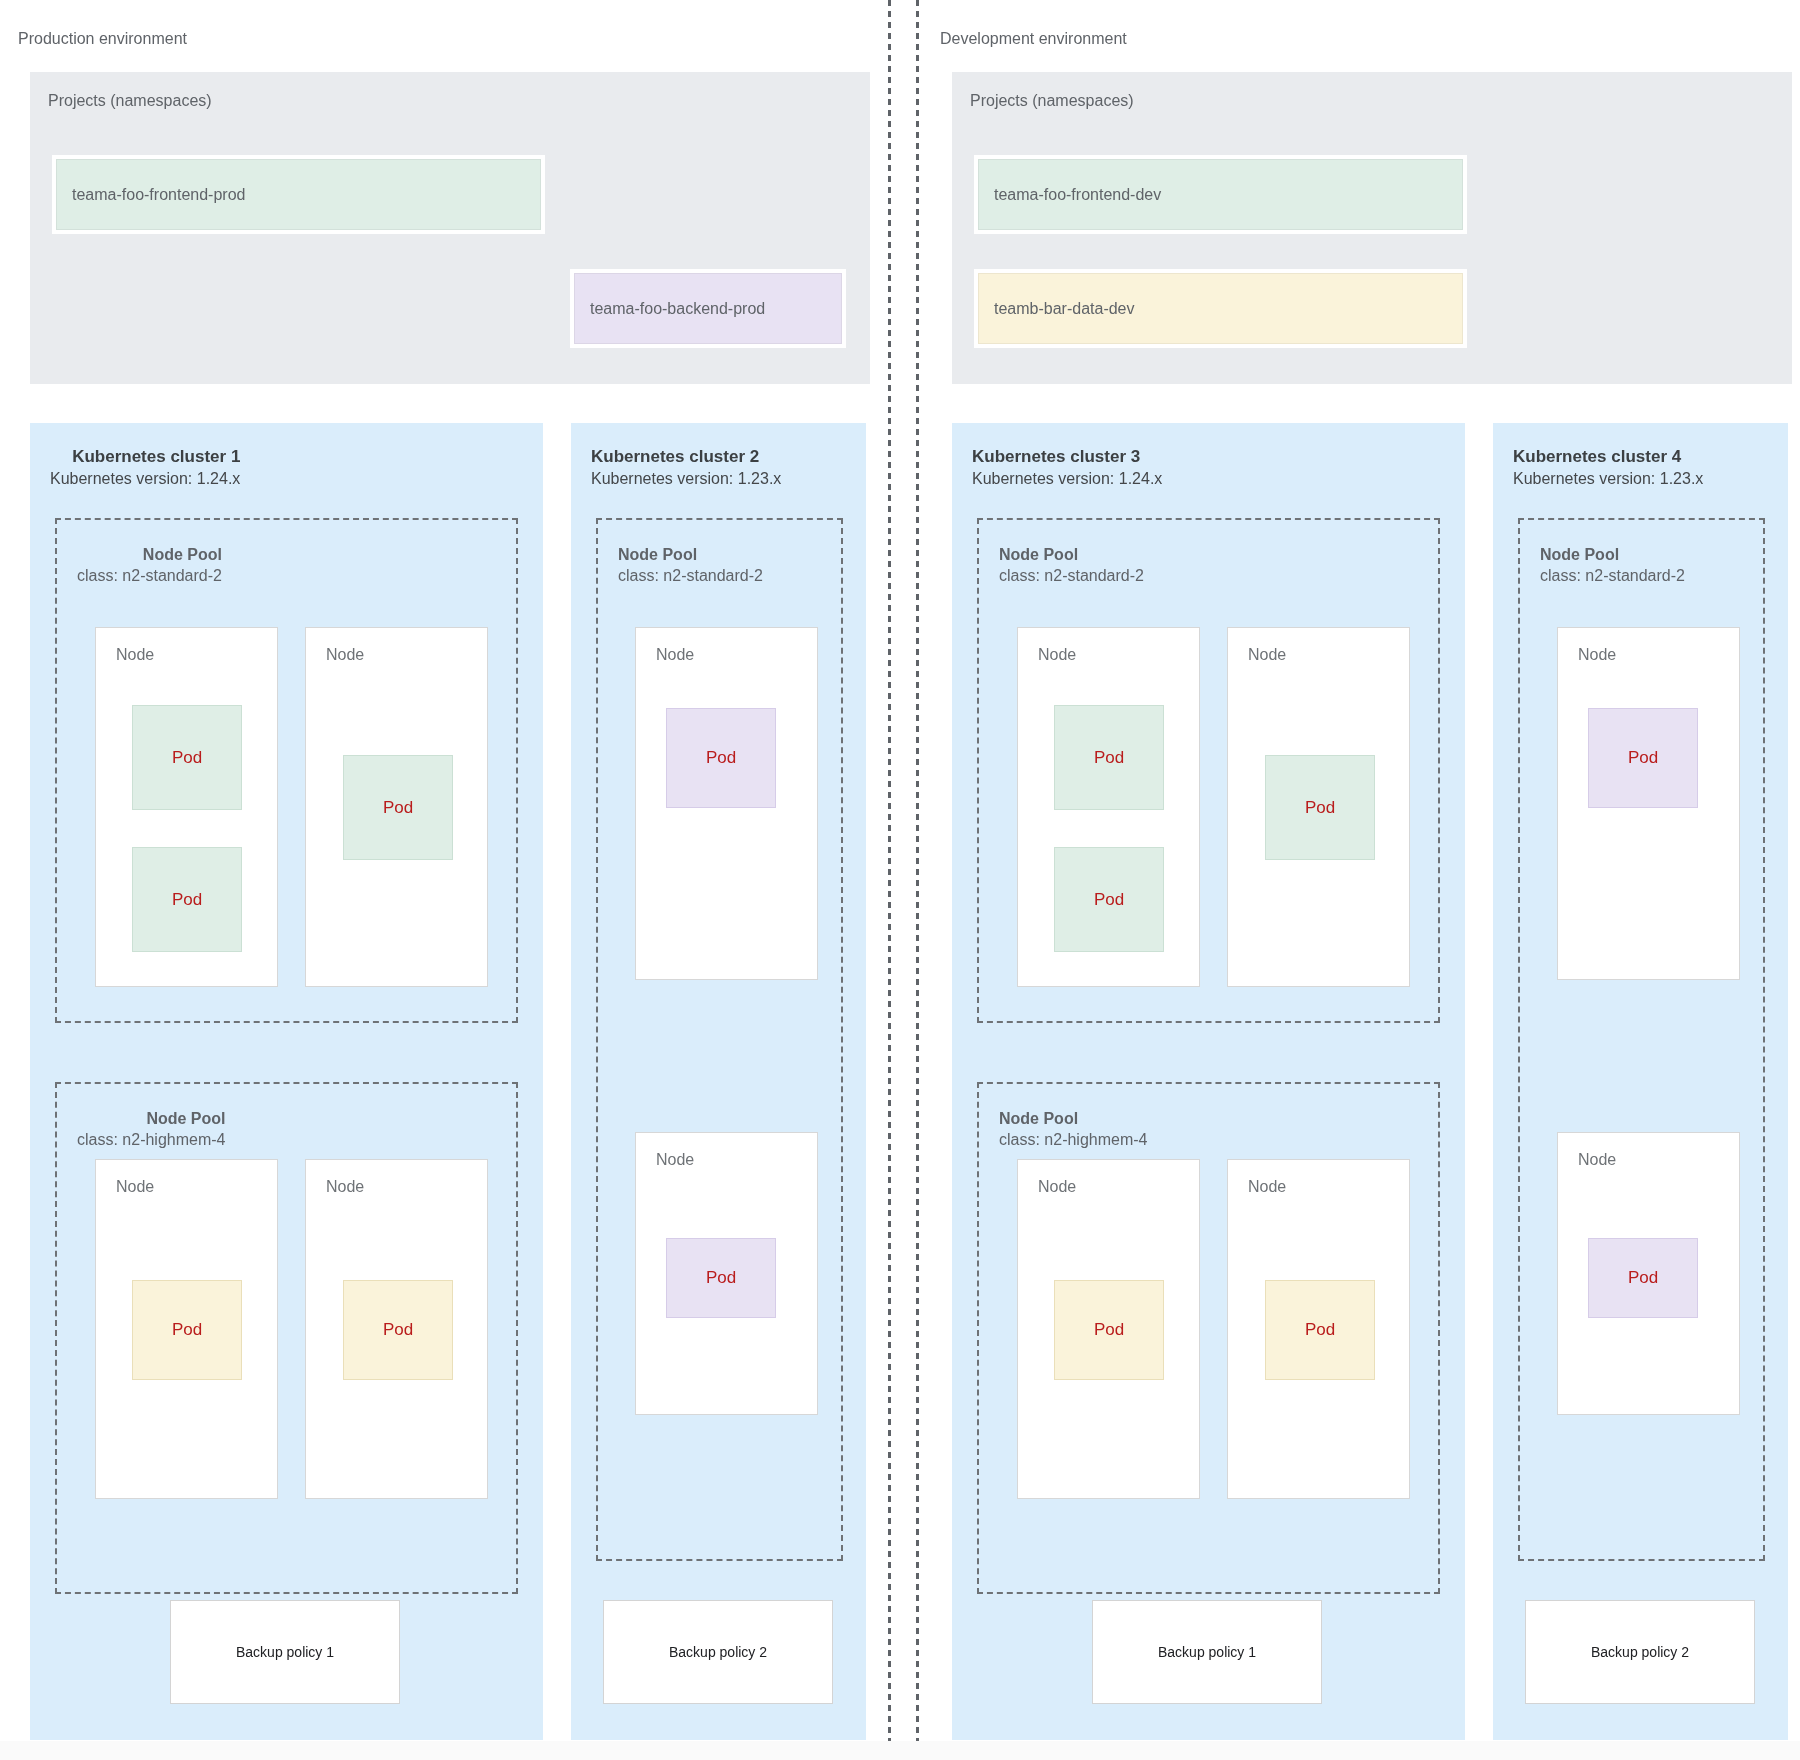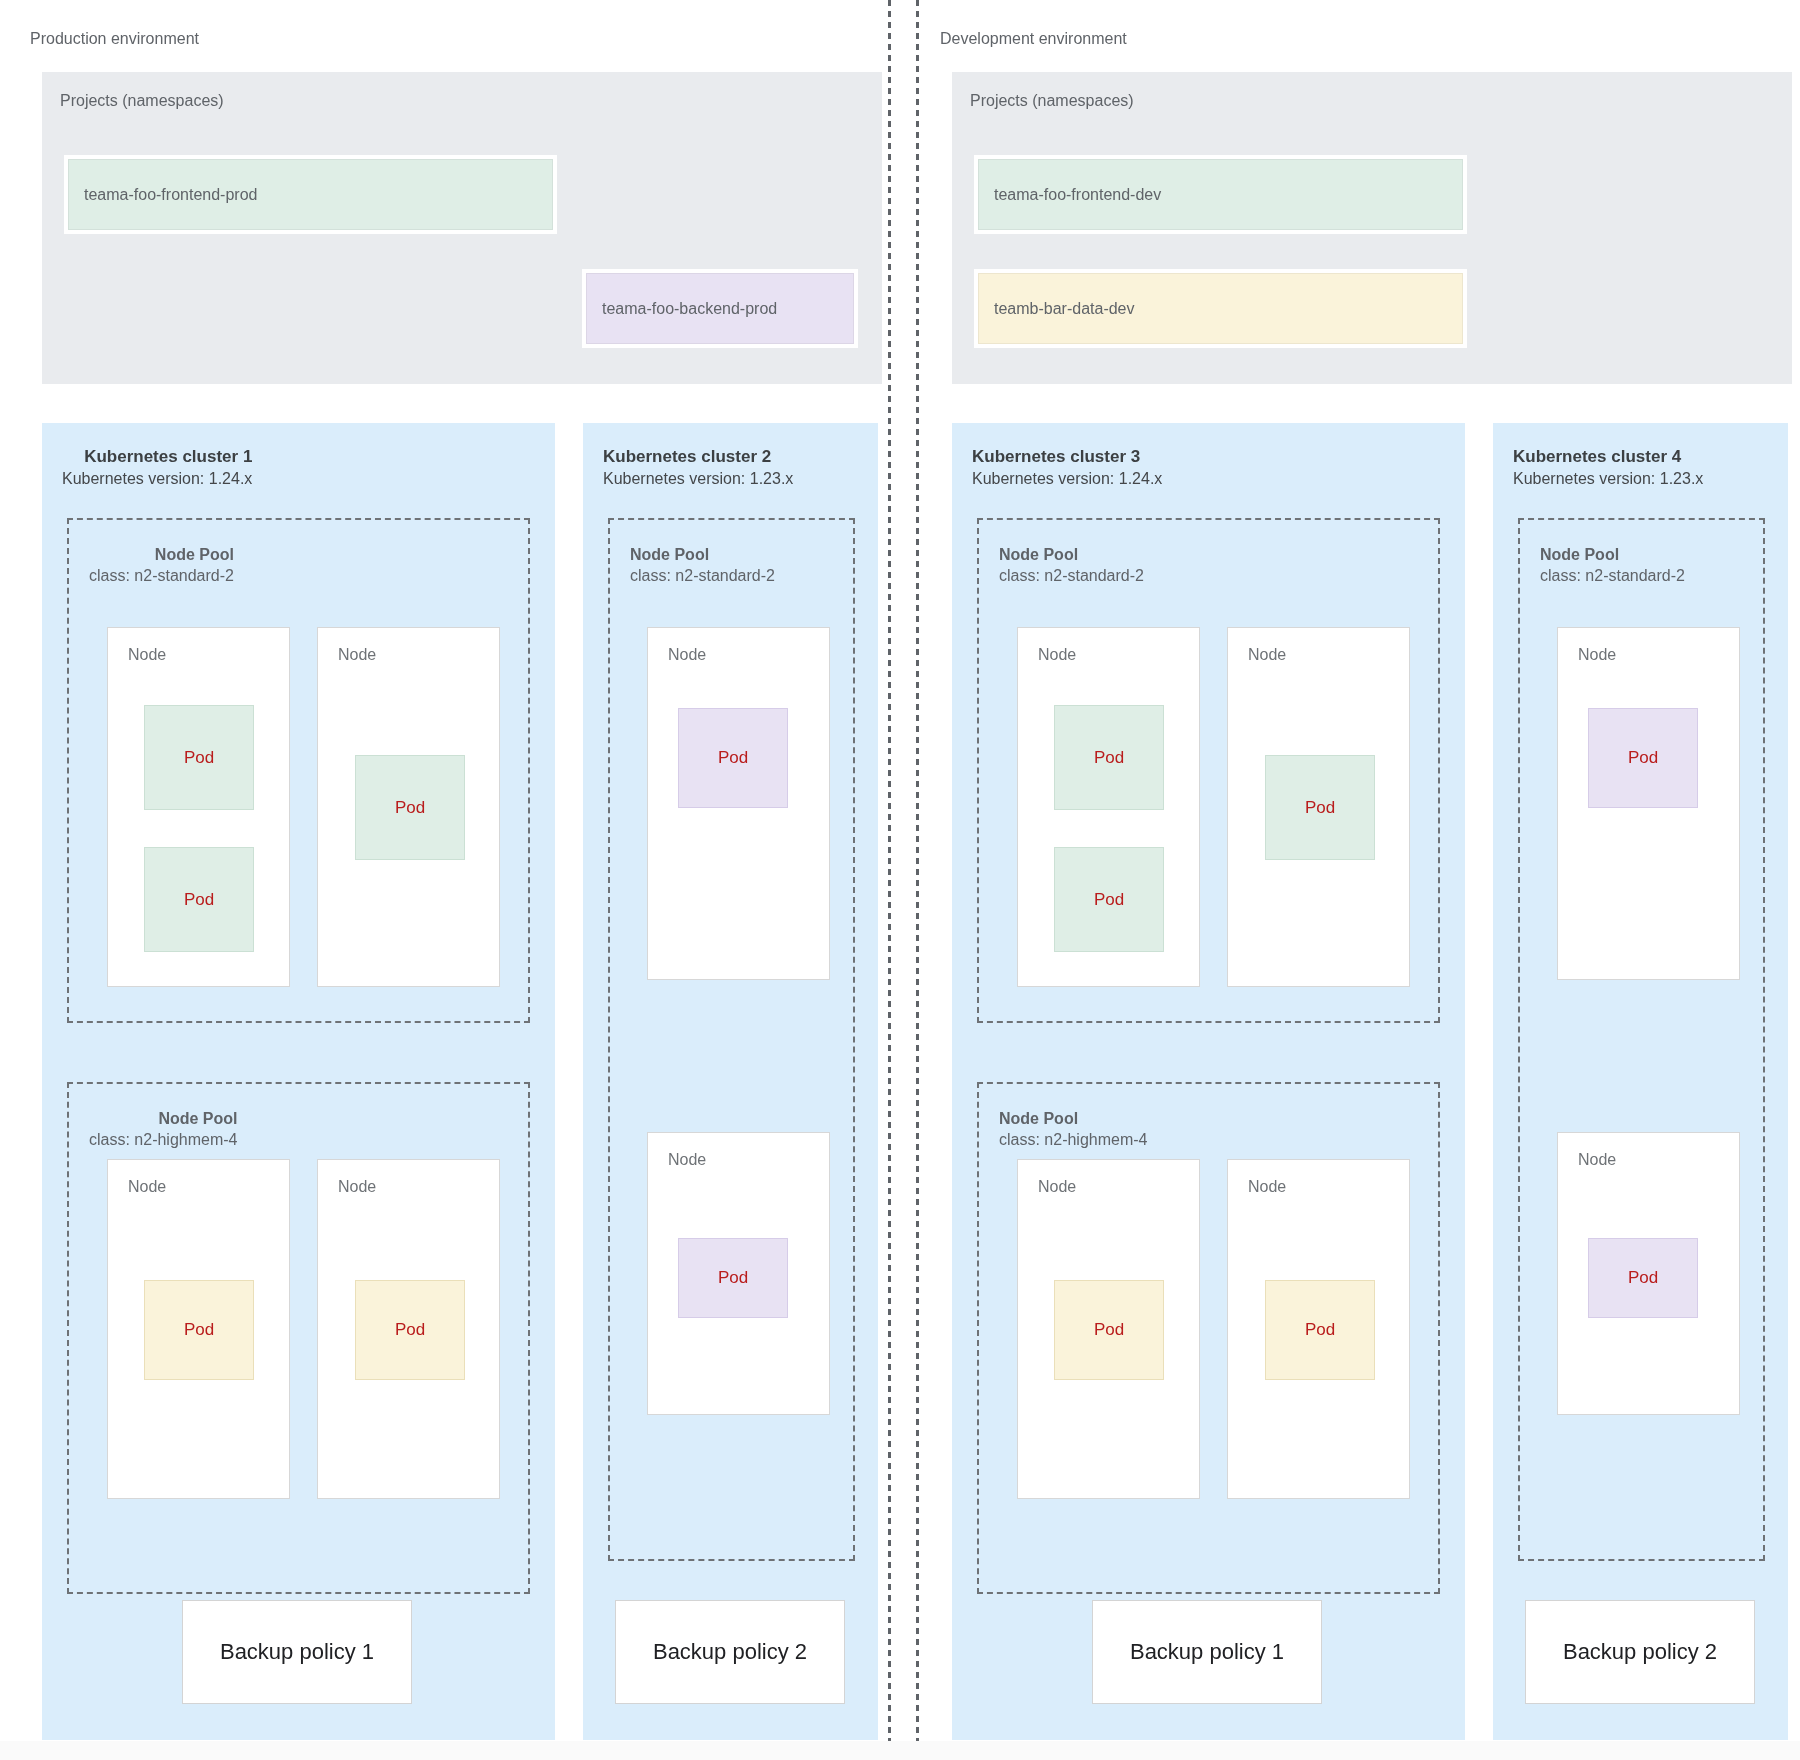--- a/index.html
+++ b/index.html
@@ -54,34 +54,34 @@
     display:flex;align-items:center;justify-content:center;
     font-size:17px;color:#b91c1c;
   }
   .pod.fill-green{border:1px solid #cbe0d4;}
   .pod.fill-yellow{border:1px solid #eadfb9;}
   .pod.fill-purple{border:1px solid #d6cce8;}
 
   .backup{
     position:absolute;background:#ffffff;border:1px solid #d4d4d4;box-sizing:border-box;
     display:flex;align-items:center;justify-content:center;
-    font-size:22px;color:#202124;white-space:nowrap;
+    font-size:14px;color:#202124;white-space:nowrap;
   }
   .divider{
     position:absolute;top:0;height:1760px;width:3px;
     background:repeating-linear-gradient(to bottom,#5f6368 0 6px,transparent 6px 11px);
   }
   .bottom-strip{
     position:absolute;left:0;top:1741px;width:1800px;height:19px;background:#fafafa;
   }
 </style>
 </head>
 <body>
 
-<div class="env" style="left:16px;">
+<div class="env" style="left:4px;">
   <div class="env-label" style="left:14px;top:30px;">Production environment</div>
 
   <div class="projects-box" style="left:26px;top:72px;width:840px;height:312px;">
     <div class="projects-title">Projects (namespaces)</div>
     <div class="proj-item fill-green" style="left:22px;top:83px;width:493px;height:79px;">teama-foo-frontend-prod</div>
     <div class="proj-item fill-purple" style="left:540px;top:197px;width:276px;height:79px;">teama-foo-backend-prod</div>
   </div>
 
   <div class="cluster" style="left:26px;top:423px;width:513px;height:1317px;text-align:right;">
     <div class="cluster-head">

